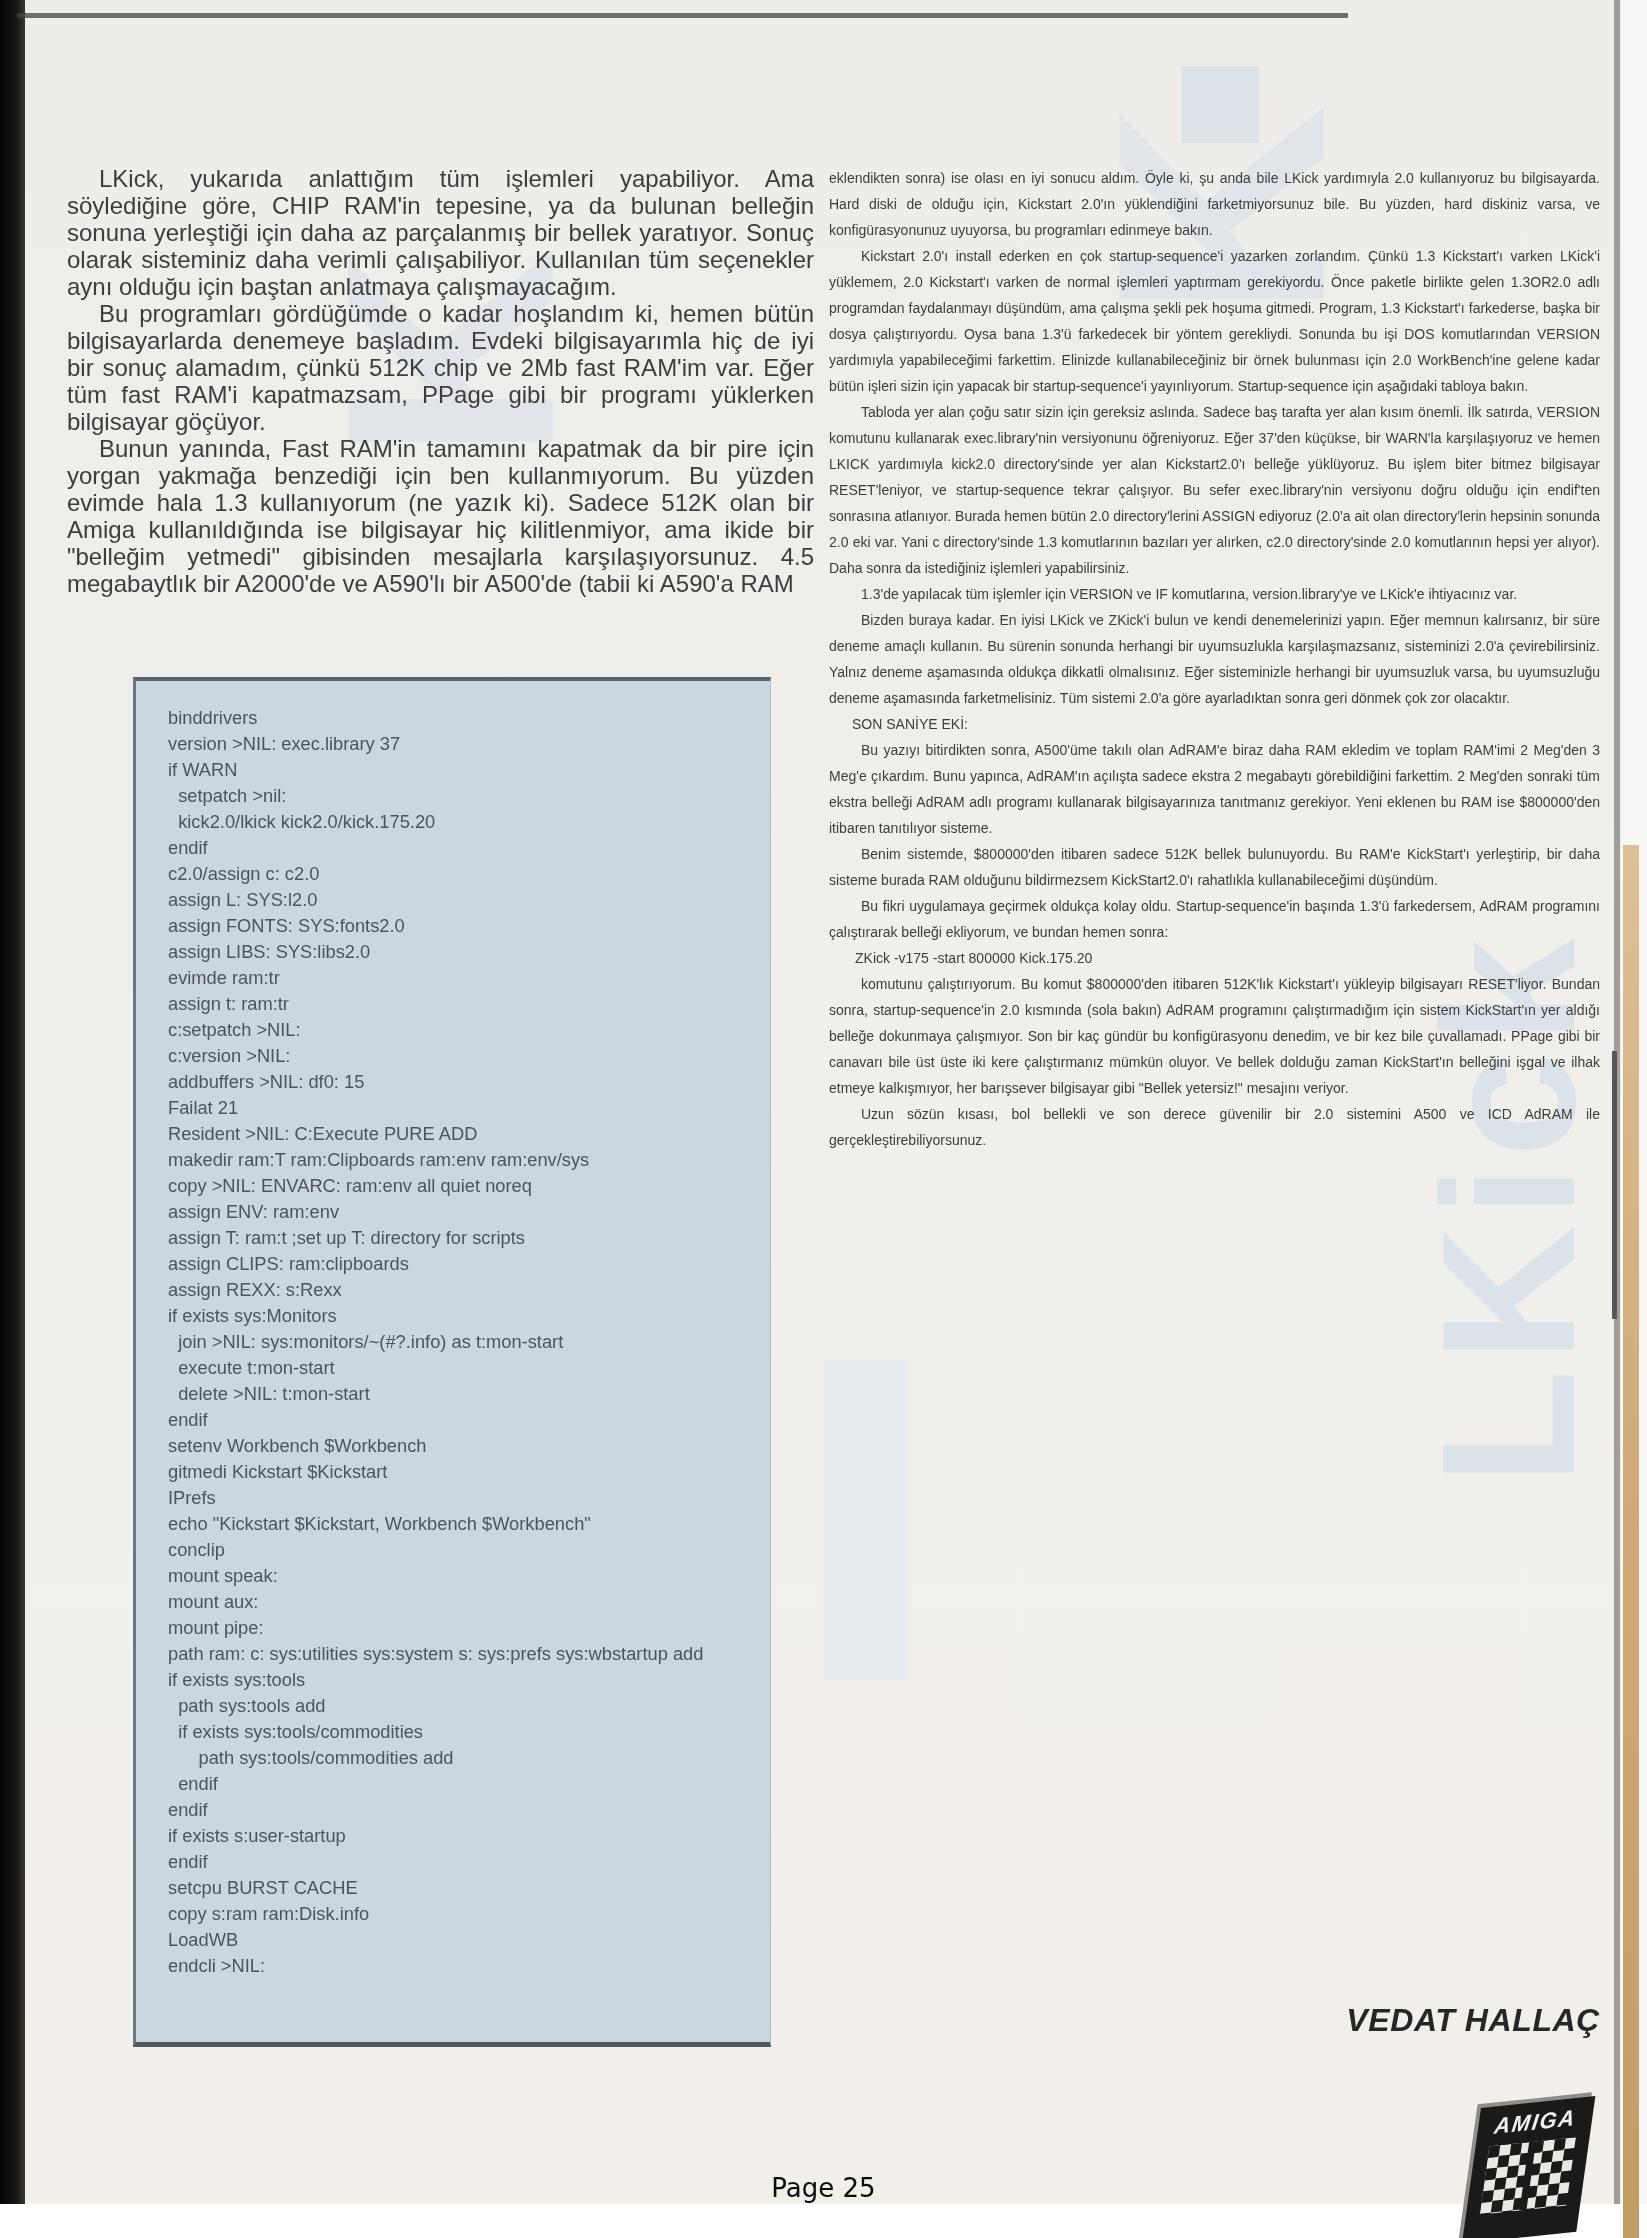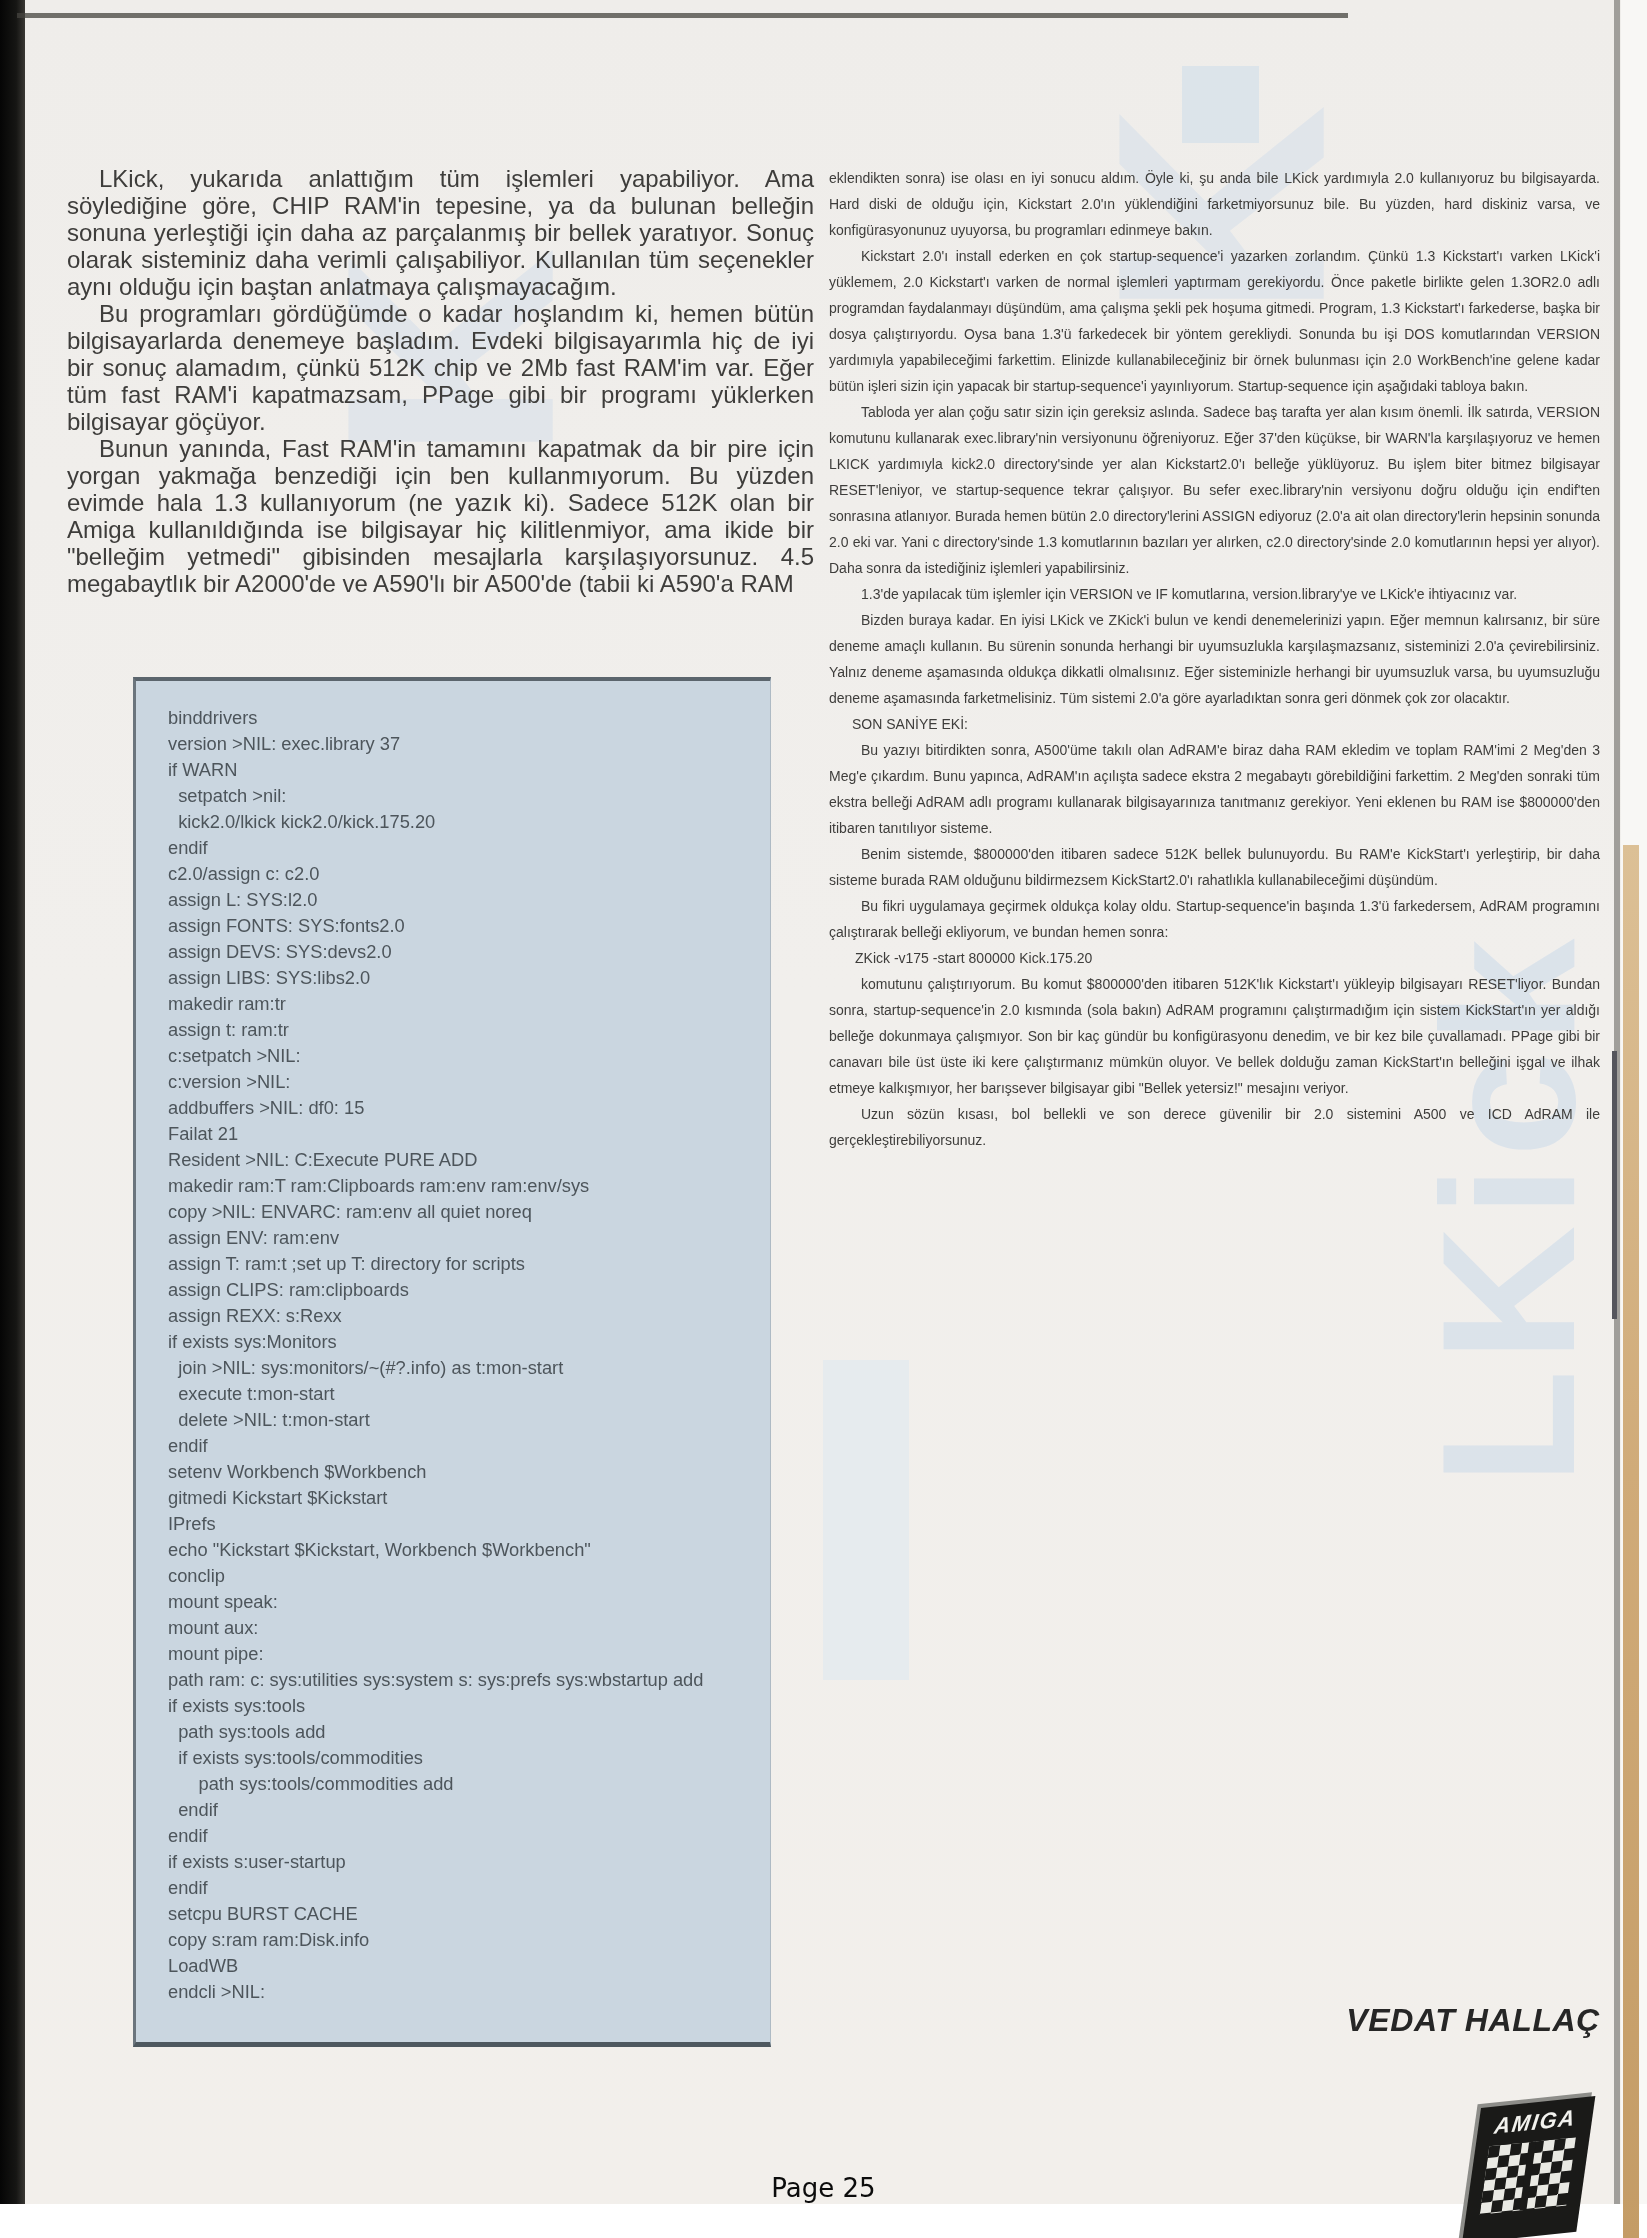--- a/index.html
+++ b/index.html
@@ -87,23 +87,22 @@
 
   <div class="line">binddrivers</div>
       <div class="line">version &gt;NIL: exec.library 37</div>
       <div class="line">if WARN</div>
       <div class="line">  setpatch &gt;nil:</div>
       <div class="line">  kick2.0/lkick kick2.0/kick.175.20</div>
       <div class="line">endif</div>
       <div class="line">c2.0/assign c: c2.0</div>
       <div class="line">assign L: SYS:l2.0</div>
       <div class="line">assign FONTS: SYS:fonts2.0</div>
-      <div class="line">assign DEVS: SYS:devs2.0</div>
       <div class="line">assign LIBS: SYS:libs2.0</div>
-      <div class="line">makedir ram:tr</div>
+      <div class="line">evimde ram:tr</div>
       <div class="line">assign t: ram:tr</div>
       <div class="line">c:setpatch &gt;NIL:</div>
       <div class="line">c:version &gt;NIL:</div>
       <div class="line">addbuffers &gt;NIL: df0: 15</div>
       <div class="line">Failat 21</div>
       <div class="line">Resident &gt;NIL: C:Execute PURE ADD</div>
       <div class="line">makedir ram:T ram:Clipboards ram:env ram:env/sys</div>
       <div class="line">copy &gt;NIL: ENVARC: ram:env all quiet noreq</div>
       <div class="line">assign ENV: ram:env</div>
       <div class="line">assign T: ram:t ;set up T: directory for scripts</div>

